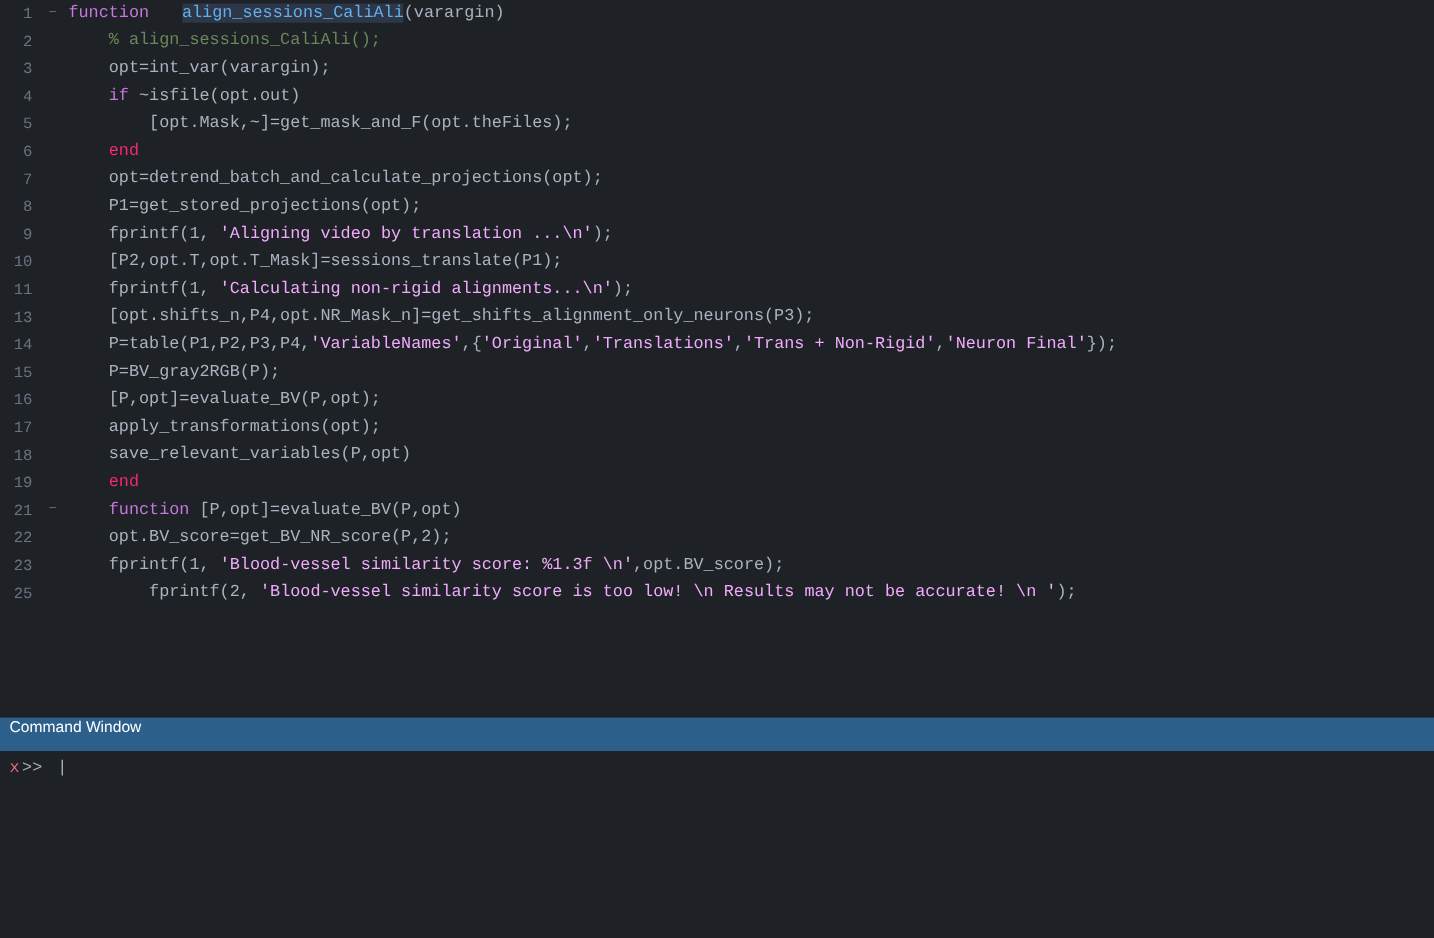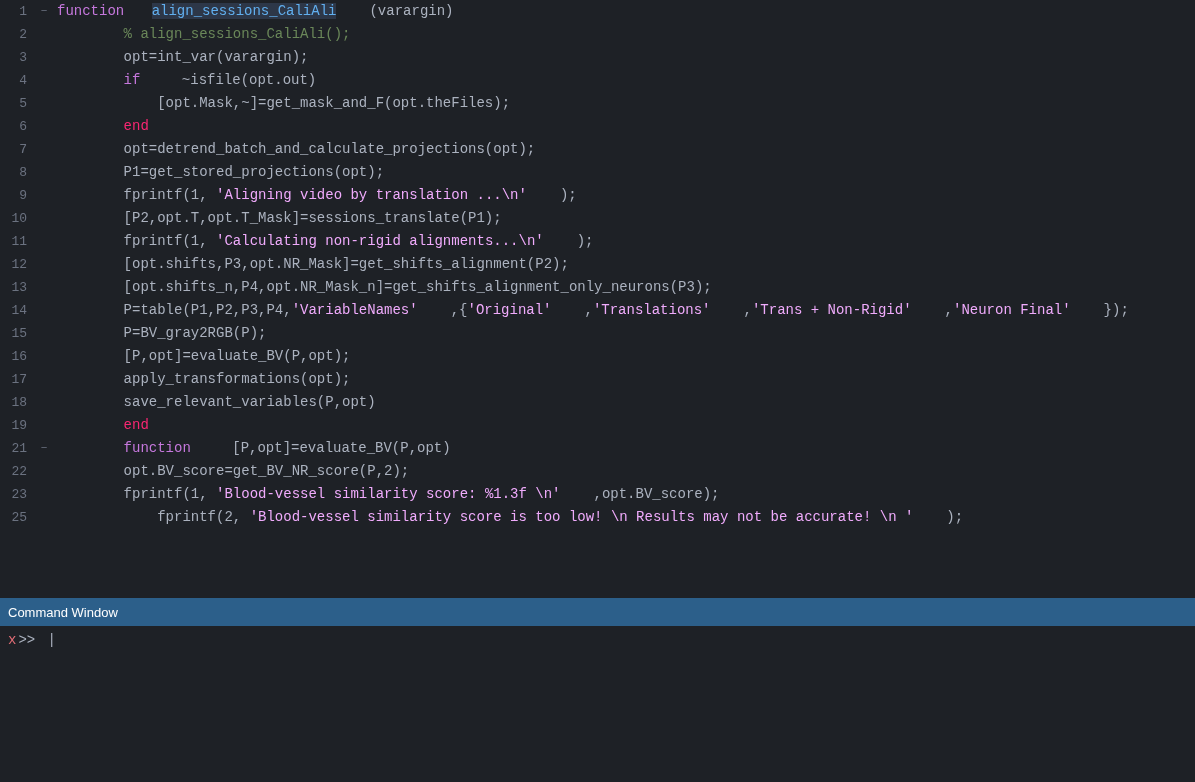--- a/index.html
+++ b/index.html
@@ -67,29 +67,28 @@
       font-size: 14px;
       color: #abb2bf;
     }
 
     
     .kw-function { color: #c678dd; } 
     .kw-if { color: #c678dd; text-align: center; }
     .kw-end { color: #f92672; margin-top: 28px; }
     .comment { color: #6a8759; }
     .string { color: #f0abfc; }
-    .plain { color: #abb2bf; padding-left: 33px; }
+    .plain { color: #abb2bf; }
     .highlight-fn { color: #61afef; background: #2d3748; margin-left: 19px; }
 
     .command-window-header {
       width: 100%;
       height: 28px;
       background: #2c5f8a;
       display: flex;
-      align-items: center;
       padding-left: 8px;
       color: #ffffff;
       font-family: 'Segoe UI', Arial, sans-serif;
       font-size: 13px;
       font-weight: normal;
     }
 
     .command-window-body {
       width: 100%;
       height: calc(782px - 598px - 28px);
@@ -199,27 +198,20 @@
       </div>
       <div class="code-line">
         <div class="gutter">
           <span class="line-number">11</span>
           <span class="fold-indicator"></span>
         </div>
         <span class="code-content"><span class="plain">    fprintf(1, </span><span class="string">'Calculating non-rigid alignments...\n'</span><span class="plain">);</span></span>
       </div>
       <div class="code-line">
         <div class="gutter">
-          <span class="line-number">12</span>
-          <span class="fold-indicator"></span>
-        </div>
-        <span class="code-content"><span class="plain">    [opt.shifts,P3,opt.NR_Mask]=get_shifts_alignment(P2);</span></span>
-      </div>
-      <div class="code-line">
-        <div class="gutter">
           <span class="line-number">13</span>
           <span class="fold-indicator"></span>
         </div>
         <span class="code-content"><span class="plain">    [opt.shifts_n,P4,opt.NR_Mask_n]=get_shifts_alignment_only_neurons(P3);</span></span>
       </div>
       <div class="code-line">
         <div class="gutter">
           <span class="line-number">14</span>
           <span class="fold-indicator"></span>
         </div>

